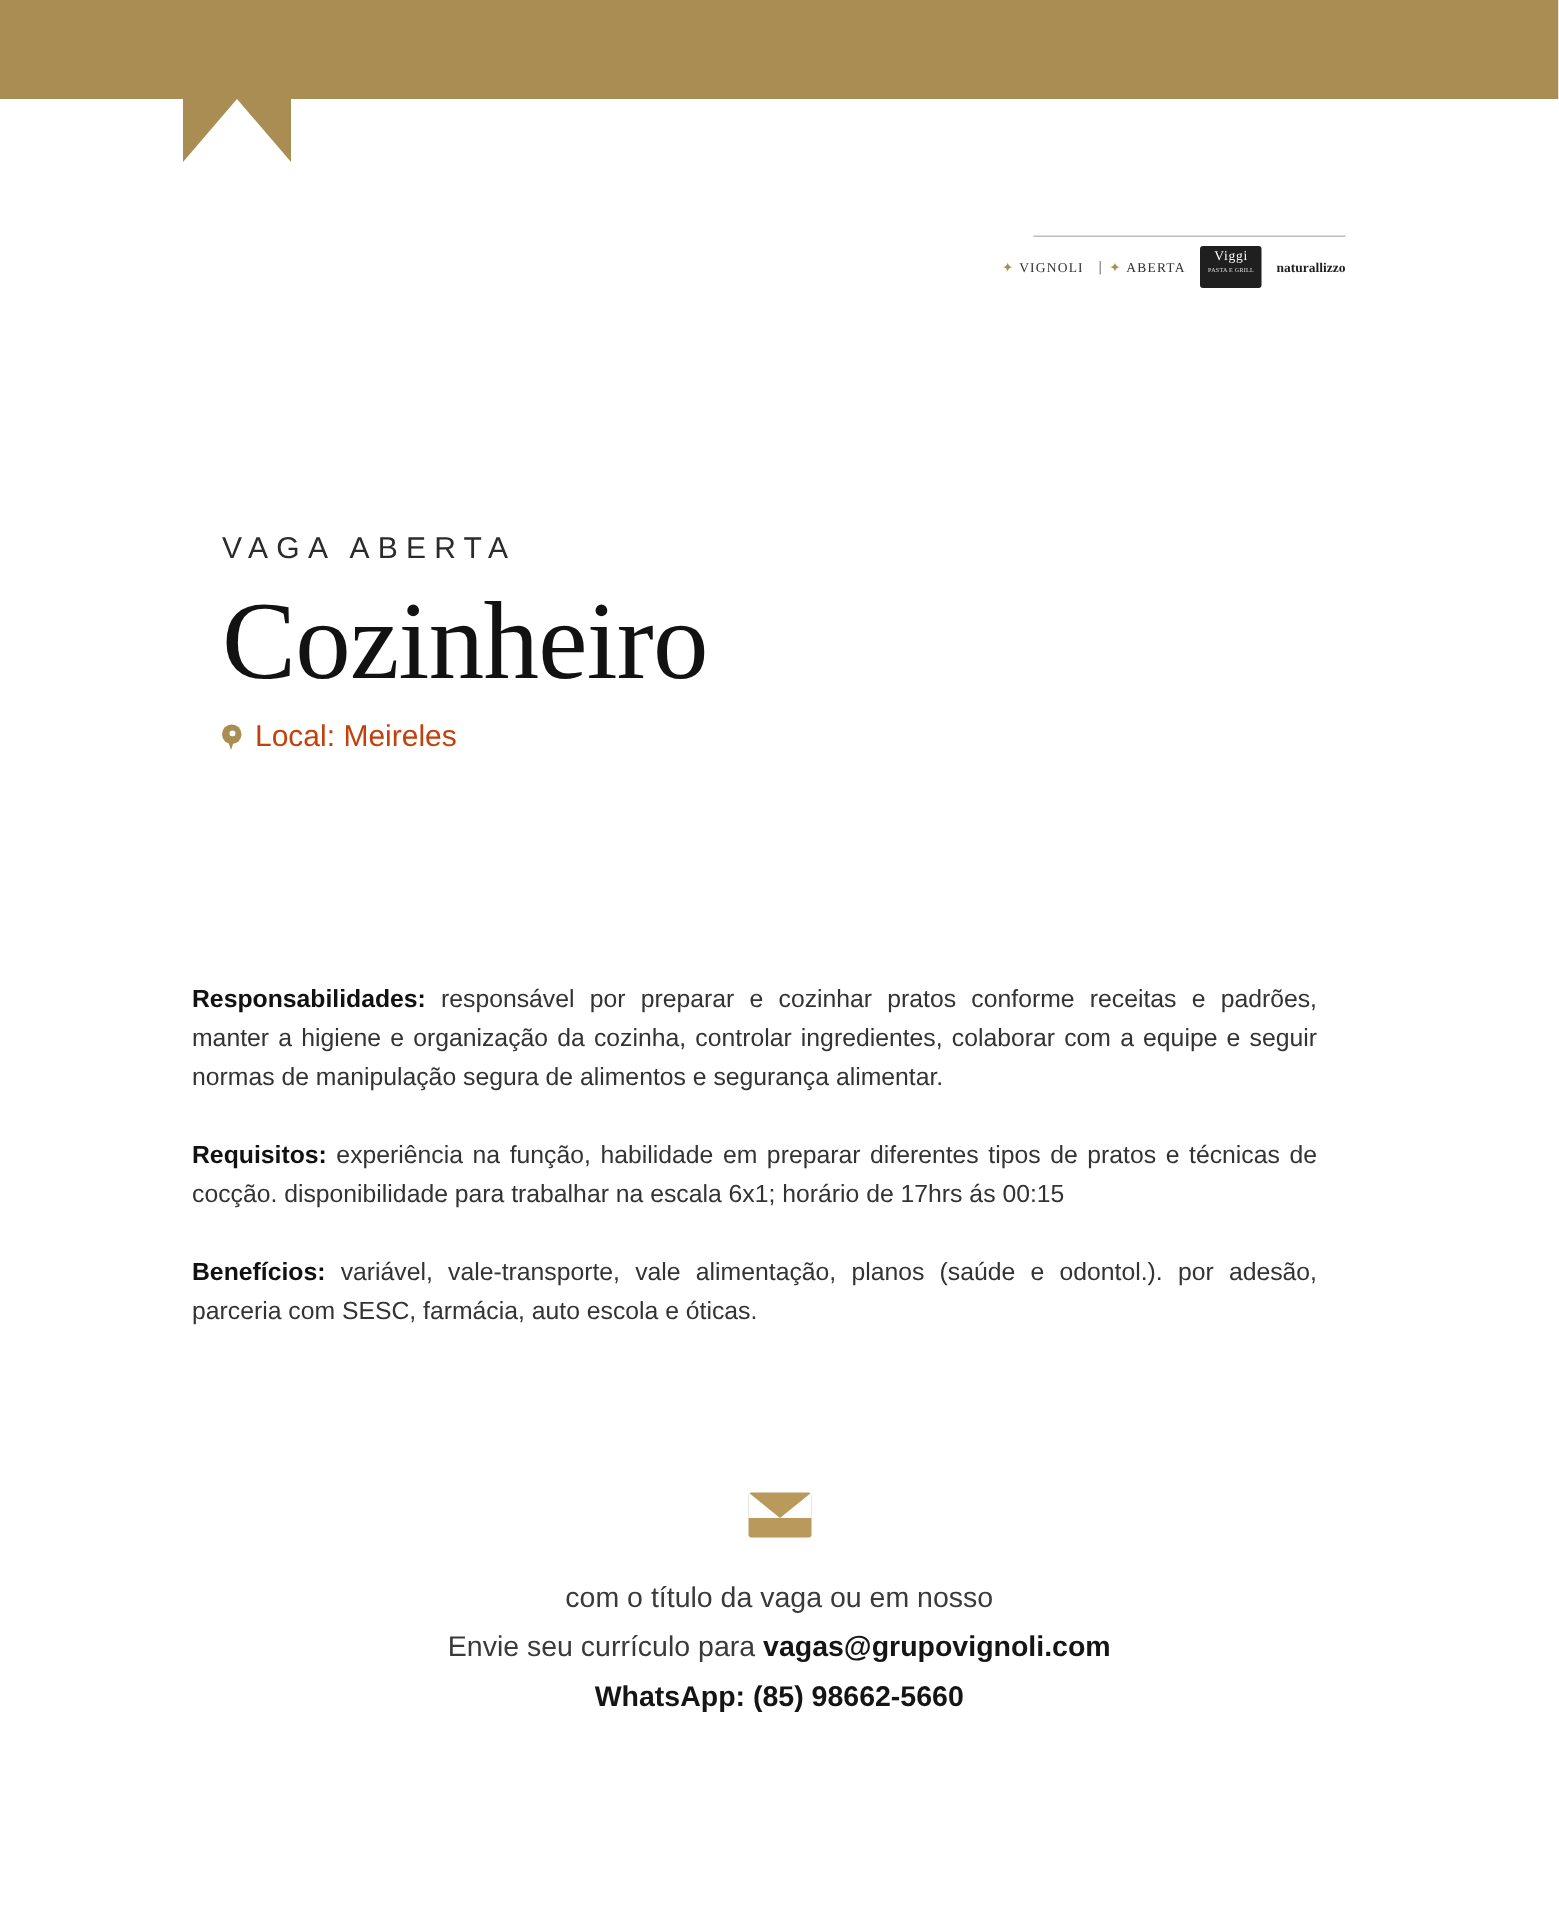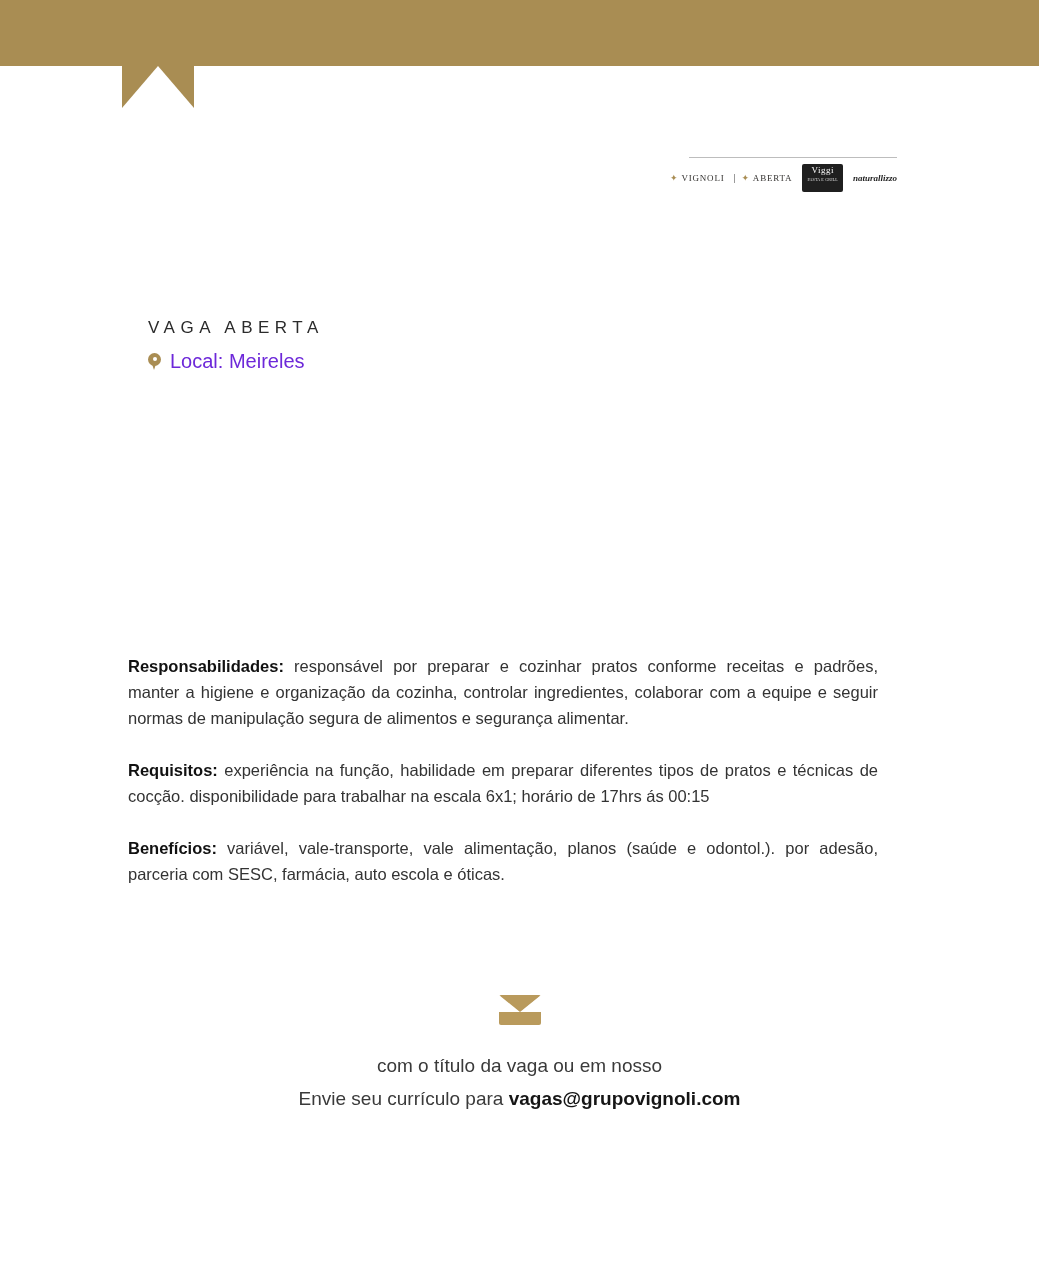--- a/index.html
+++ b/index.html
@@ -114,53 +114,53 @@
     text-align: center;
   }
   .sub-badge small {
     display: block;
     font-size: 4px;
     letter-spacing: 0.2px;
     opacity: 0.85;
   }
   .sub-natural {
     font-family: "Liberation Serif", serif;
-    font-style: italic;
     font-weight: bold;
     font-size: 9px;
     color: #1f1f1f;
   }
 
   
   .headline {
     position: absolute;
     top: 318px;
     left: 148px;
   }
   .kicker {
-    font-size: 17px;
+    font-size: 20px;
     letter-spacing: 5.5px;
     color: #2b2b2b;
     font-weight: 400;
+    margin-top: 37px;
   }
   .title {
     margin-top: 10px;
     font-family: "Liberation Serif", serif;
     font-size: 74px;
     line-height: 80px;
     color: #121212;
     letter-spacing: -0.5px;
   }
   .local {
     margin-top: 12px;
     display: flex;
     align-items: center;
     gap: 9px;
     font-size: 20px;
-    color: #6d28d9;
+    color: #c2410c;
   }
   .pin {
     width: 13px;
     height: 18px;
     position: relative;
     display: inline-block;
   }
   .pin::before {
     content: "";
     position: absolute;
@@ -272,20 +272,21 @@
     <span class="sub-badge">
       <span>Viggi</span>
       <small>PASTA E GRILL</small>
     </span>
     <span class="sub-natural">naturallizzo</span>
   </div>
 </div>
 
 <div class="headline">
   <div class="kicker">VAGA ABERTA</div>
+  <div class="title">Cozinheiro</div>
   <div class="local">
     <span class="pin">
         <i></i>
       </span>
     <span>Local: Meireles</span>
   </div>
 </div>
 
 <div class="body-copy">
   <p class="para">
@@ -298,13 +299,14 @@
     <b>Benefícios:</b><span> variável, vale-transporte, vale alimentação, planos (saúde e odontol.). por adesão, parceria com SESC, farmácia, auto escola e óticas.</span>
   </p>
 </div>
 
 <div class="footer">
   <div class="env-icon"></div>
   <div class="footer-line">com o título da vaga ou em nosso</div>
   <div class="footer-line">
     <span>Envie seu currículo para </span><b>vagas@grupovignoli.com</b>
   </div>
+  <div class="footer-line"><b>WhatsApp: (85) 98662-5660</b></div>
 </div>
 
 </body></html>

